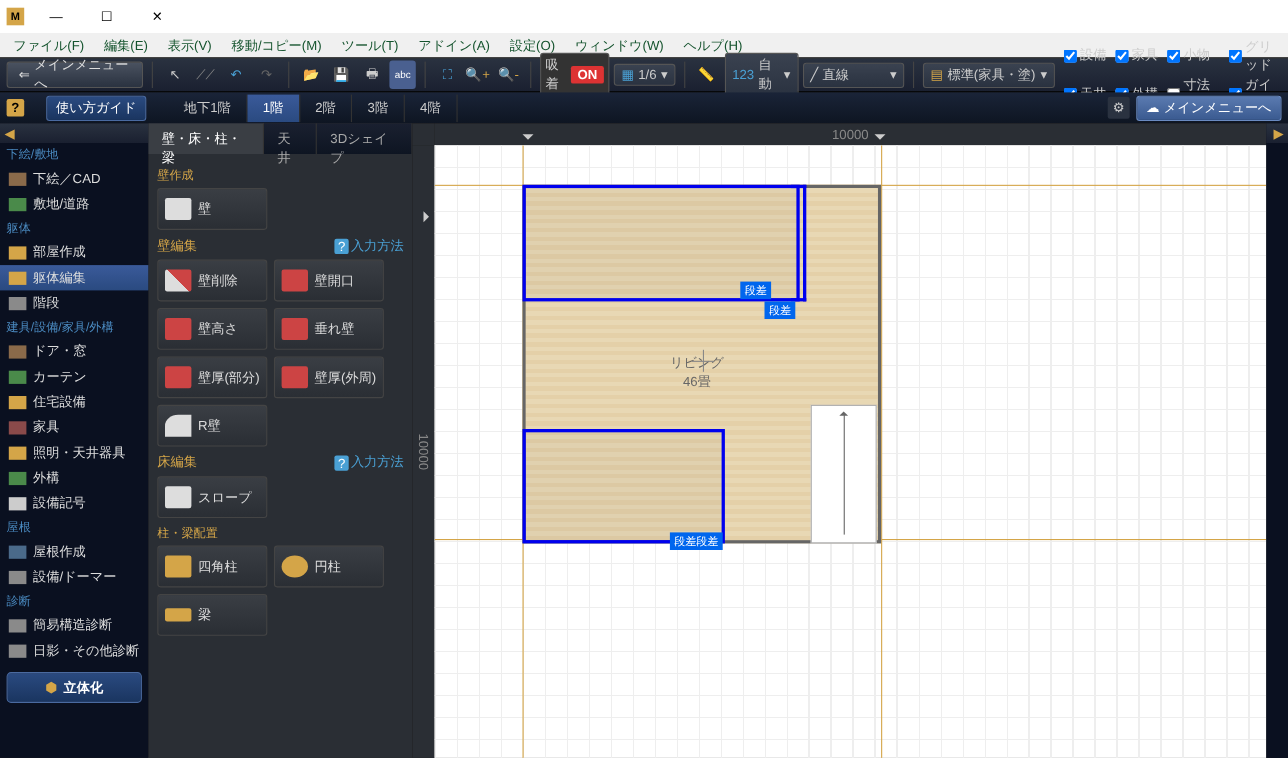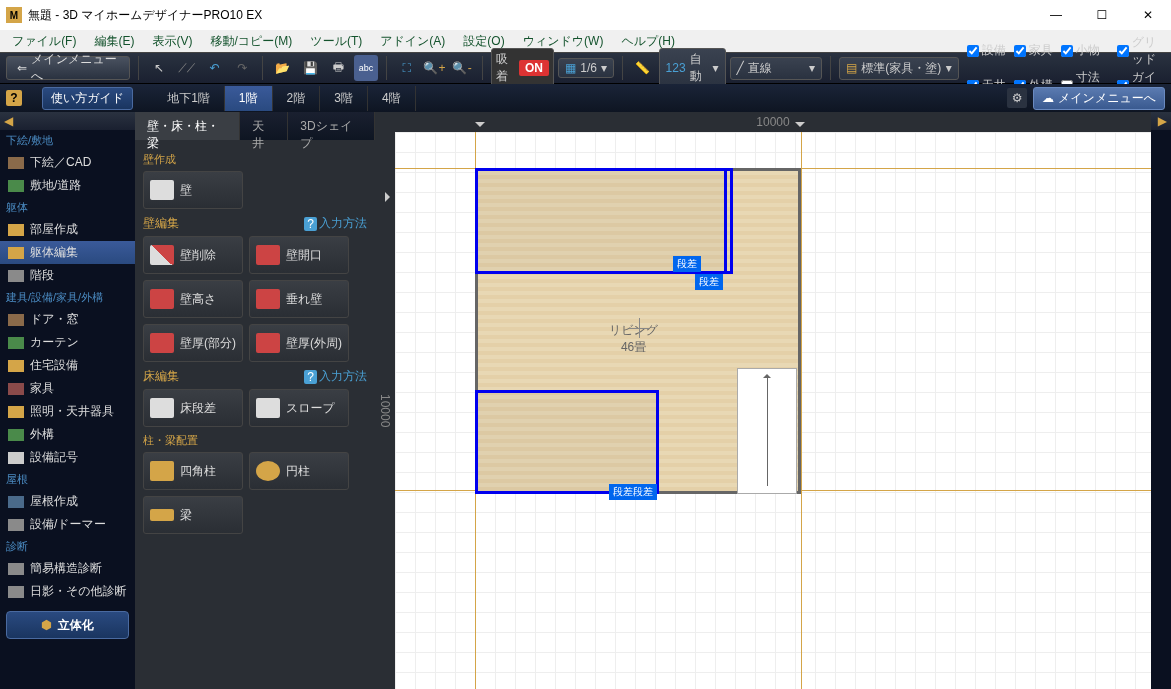--- a/index.html
+++ b/index.html
@@ -66,21 +66,20 @@
 .arrow-up::before { content: ''; position: absolute; top: -6px; left: -4px; border: 4px solid transparent; border-bottom-color: #666; }
 .rightnav { width: 20px; background: #0a1020; }
 .rnav-collapse { height: 18px; background: linear-gradient(#2a3240,#1a2030); display: flex; align-items: center; justify-content: flex-end; padding-right: 4px; color: #d4a548; }
 .marker { position: absolute; width: 0; height: 0; border: 5px solid transparent; }
 </style>
 </head>
 <body>
 
 <div class="titlebar">
   <span class="icon">M</span>
-  <span class="title">無題 - 3D マイホームデザイナーPRO10 EX</span>
   <div class="winbtns">
     <div class="winbtn">—</div>
     <div class="winbtn">☐</div>
     <div class="winbtn">✕</div>
   </div>
 </div>
 
 <div class="menubar">
   <span class="menuitem">ファイル(F)</span>
   <span class="menuitem">編集(E)</span>
@@ -315,35 +314,35 @@
             <span>垂れ壁</span>
           </div>
         <div class="pal-btn">
             <span class="pal-icon" style="background:#c44"></span>
             <span>壁厚(部分)</span>
           </div>
         <div class="pal-btn">
             <span class="pal-icon" style="background:#c44"></span>
             <span>壁厚(外周)</span>
           </div>
+        <div class="pal-btn">
+            <span class="pal-icon" style="background:#ddd;border-radius:50% 0 0 0"></span>
+            <span>R壁</span>
+          </div>
       </div>
       <div class="pal-section">
         <span>床編集</span>
         <span class="pal-help">
             <span style="background:#4aa0d4;color:#fff;border-radius:2px;padding:0 3px">?</span>
             <span>入力方法</span>
           </span>
       </div>
       <div class="pal-grid">
         <div class="pal-btn">
             <span class="pal-icon" style="background:#ddd"></span>
-            <span>床段差</span>
-          </div>
-        <div class="pal-btn">
-            <span class="pal-icon" style="background:#ddd"></span>
             <span>スロープ</span>
           </div>
       </div>
       <div class="pal-section">柱・梁配置</div>
       <div class="pal-grid">
         <div class="pal-btn">
             <span class="pal-icon" style="background:#d4a548"></span>
             <span>四角柱</span>
           </div>
         <div class="pal-btn">

